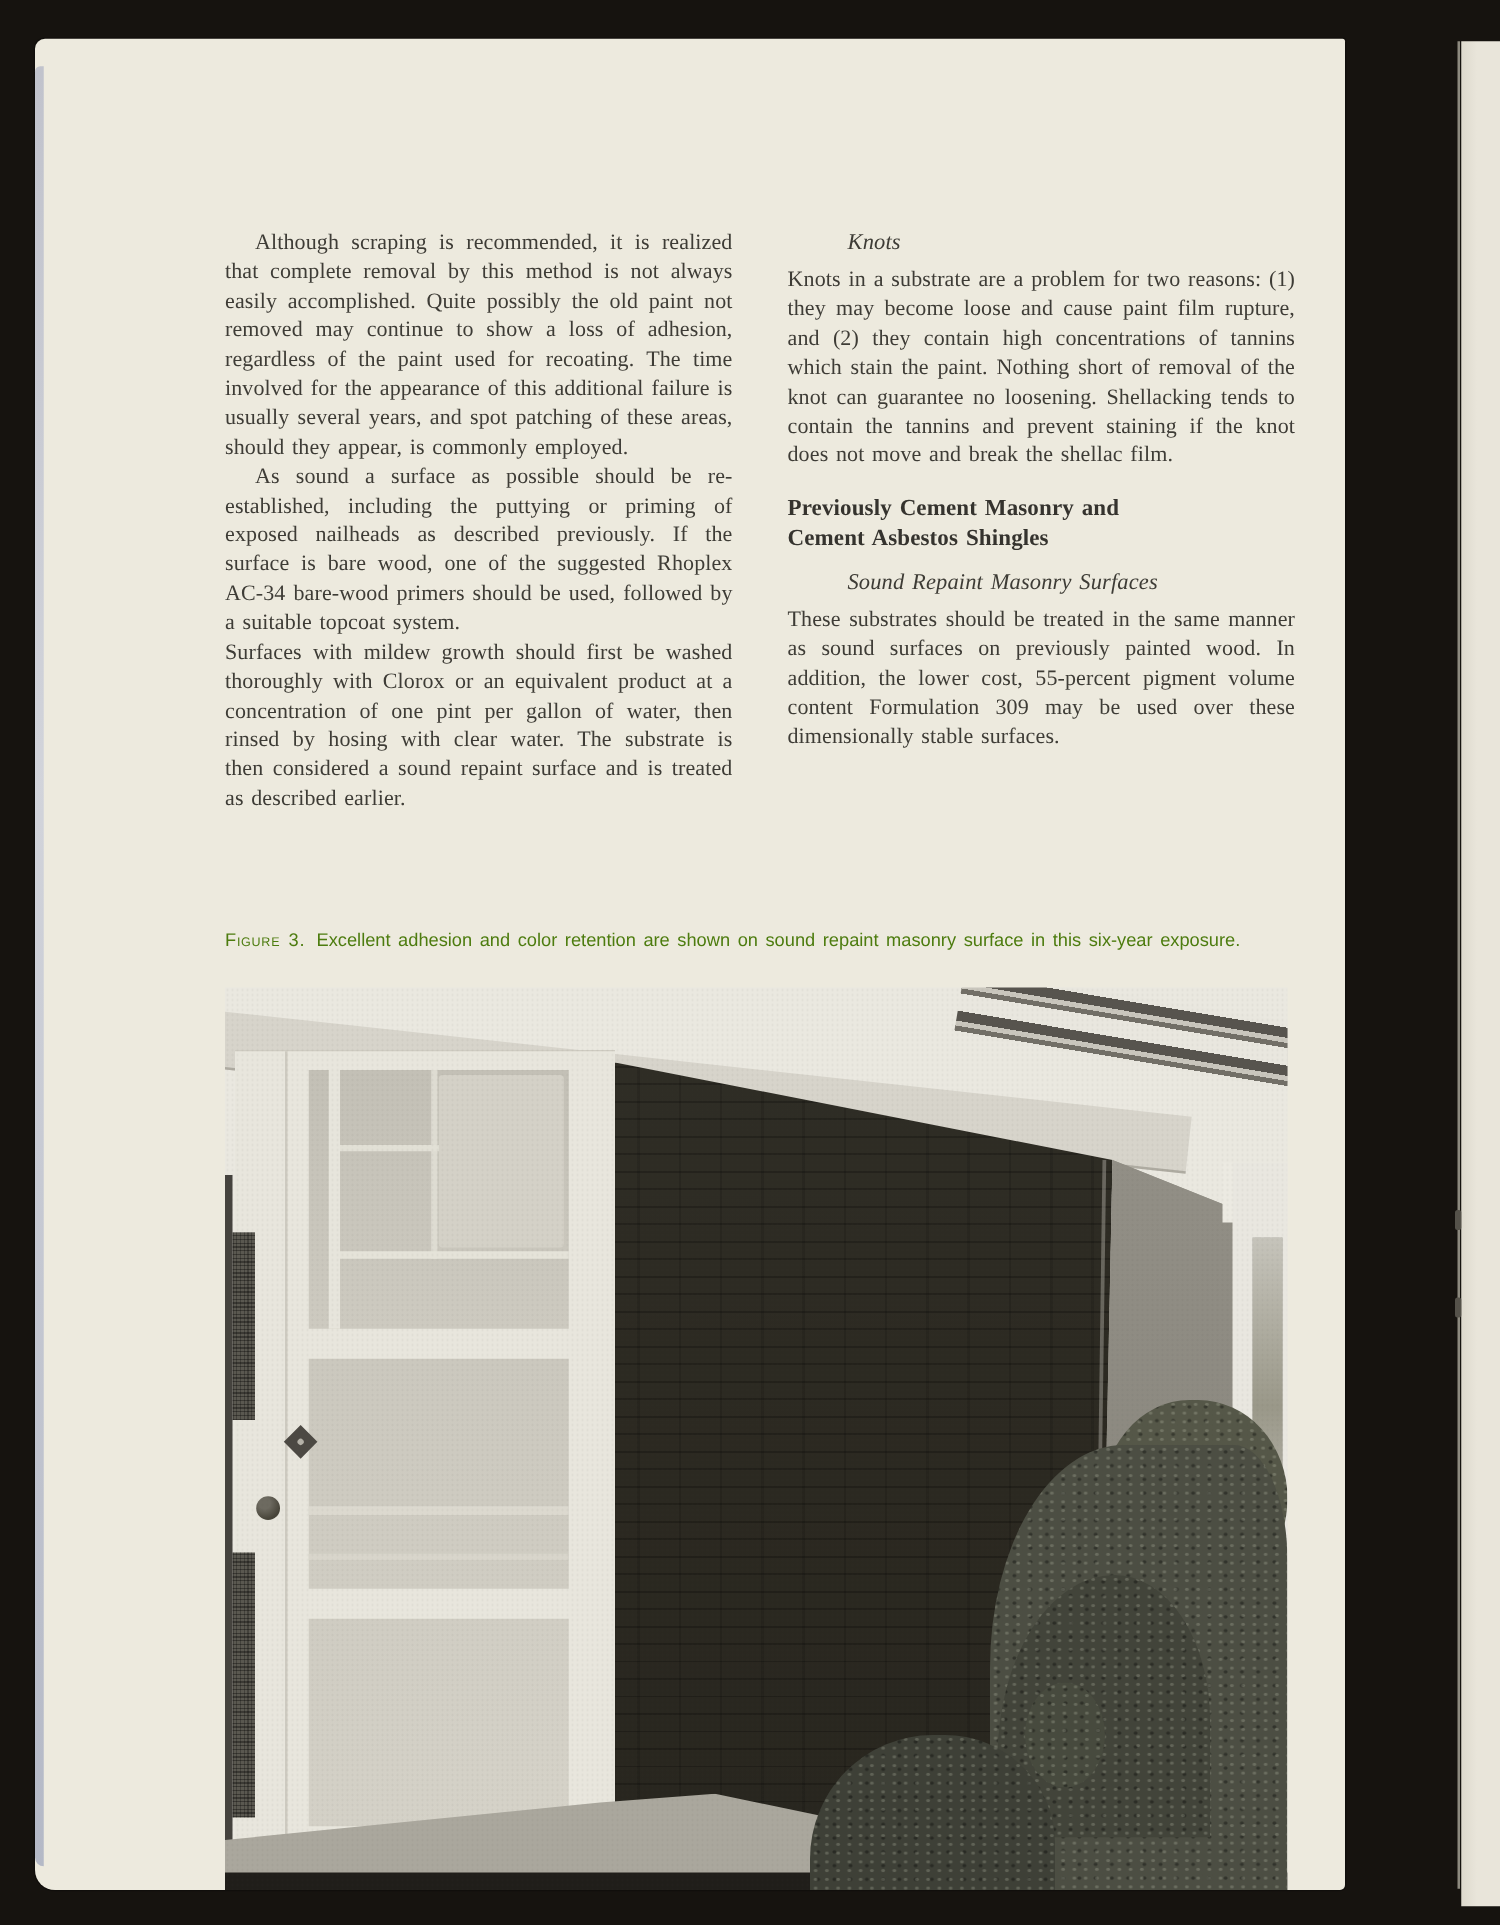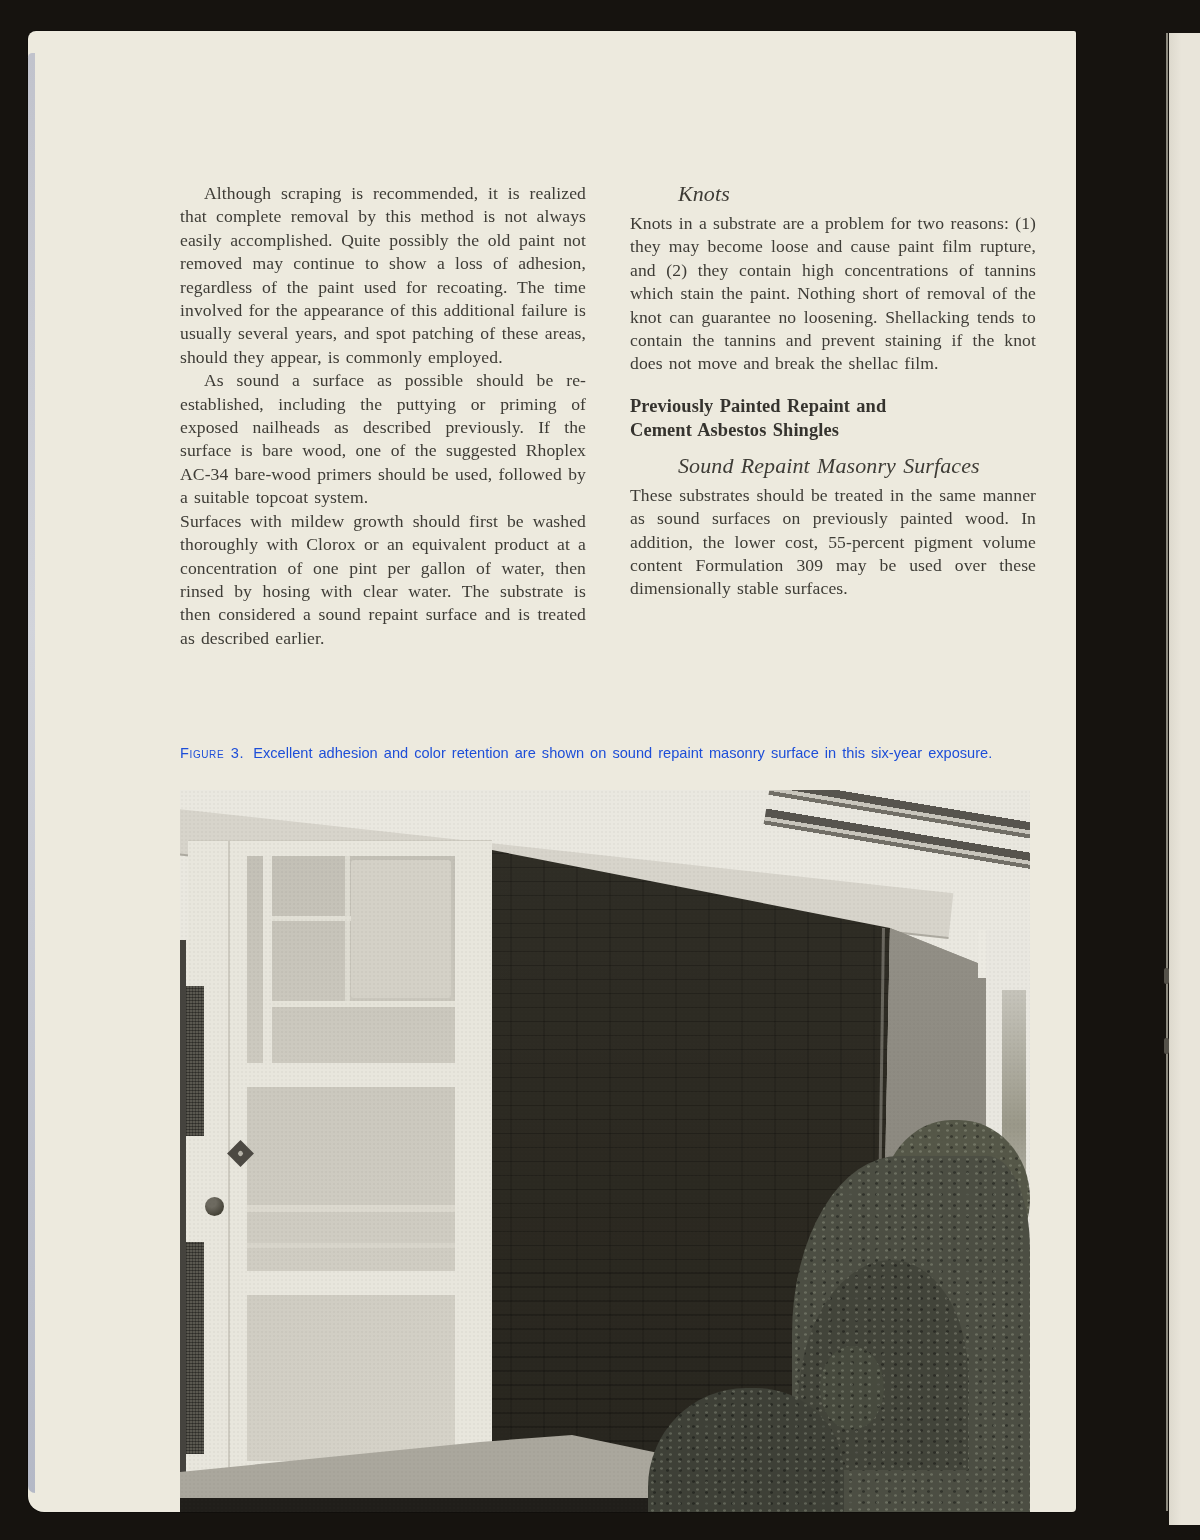--- a/index.html
+++ b/index.html
@@ -34,32 +34,32 @@
   
   .col{
     position:absolute;width:406px;color:#3e3c36;
     font-size:17.6px;line-height:23.4px;text-align:justify;word-spacing:1.6px;letter-spacing:.1px;
   }
   .col-left{left:152px;top:151px;}
   .col-right{left:602px;top:151px;}
   .para{margin:0;}
   .indent{text-indent:24px;}
   .subhead-italic{
-    font-style:italic;font-size:22px;line-height:23px;margin:12px 0 7px 48px;
+    font-style:italic;font-size:18px;line-height:23px;margin:12px 0 7px 48px;
     text-align:left;text-indent:0;
   }
   .subhead-italic.first{margin-top:0;}
   .subhead-bold{
     font-weight:700;font-size:18.4px;line-height:24px;margin:18px 0 0 0;
     text-align:left;color:#35332e;
   }
   .caption{
     position:absolute;left:152px;top:713px;width:866px;
     font-family:"Liberation Sans", sans-serif;
-    font-size:14.6px;line-height:18.5px;color:#1d4ed8;text-align:left;word-spacing:2px;
+    font-size:14.6px;line-height:18.5px;color:#4d7c0f;text-align:left;word-spacing:2px;
   }
   .fig-label{font-variant:small-caps;letter-spacing:.6px;padding-right:9px;}
   
   .photo{
     position:absolute;left:152px;top:759px;width:850px;height:722px;
     background:#eae8e0;overflow:hidden;
   }
   .photo *{position:absolute;}
   .soffit-band{
     left:-12px;top:18px;width:790px;height:44px;background:#d7d4cb;
@@ -178,21 +178,21 @@
   <div class="col col-left">
     <p class="para indent">Although scraping is recommended, it is realized that complete removal by this method is not always easily accomplished. Quite possibly the old paint not removed may continue to show a loss of adhesion, regardless of the paint used for recoating. The time involved for the appearance of this additional failure is usually several years, and spot patching of these areas, should they appear, is commonly employed.</p>
     <p class="para indent">As sound a surface as possible should be re-established, including the puttying or priming of exposed nailheads as described previously. If the surface is bare wood, one of the suggested Rhoplex AC-34 bare-wood primers should be used, followed by a suitable topcoat system.</p>
     <p class="para">Surfaces with mildew growth should first be washed thoroughly with Clorox or an equivalent product at a concentration of one pint per gallon of water, then rinsed by hosing with clear water. The substrate is then considered a sound repaint surface and is treated as described earlier.</p>
   </div>
 
   <div class="col col-right">
     <div class="subhead-italic first">Knots</div>
     <p class="para">Knots in a substrate are a problem for two reasons: (1) they may become loose and cause paint film rupture, and (2) they contain high concentrations of tannins which stain the paint. Nothing short of removal of the knot can guarantee no loosening. Shellacking tends to contain the tannins and prevent staining if the knot does not move and break the shellac film.</p>
     <div class="subhead-bold">
-      <div>Previously Painted Repaint and</div>
+      <div>Previously Cement Masonry and</div>
       <div>Cement Asbestos Shingles</div>
     </div>
     <div class="subhead-italic">Sound Repaint Masonry Surfaces</div>
     <p class="para">These substrates should be treated in the same manner as sound surfaces on previously painted wood. In addition, the lower cost, 55-percent pigment volume content Formulation 309 may be used over these dimensionally stable surfaces.</p>
   </div>
 
   <div class="caption">
     <span class="fig-label">Figure 3.</span><span>Excellent adhesion and color retention are shown on sound repaint masonry surface in this six-year exposure.</span>
   </div>
 

